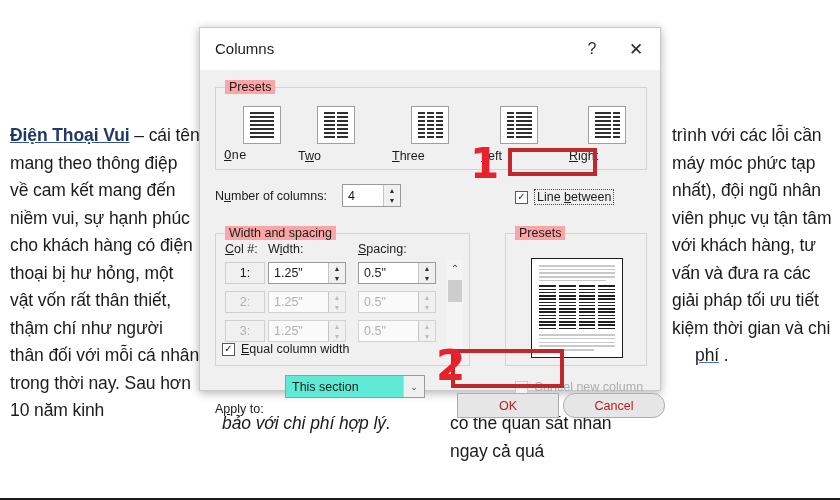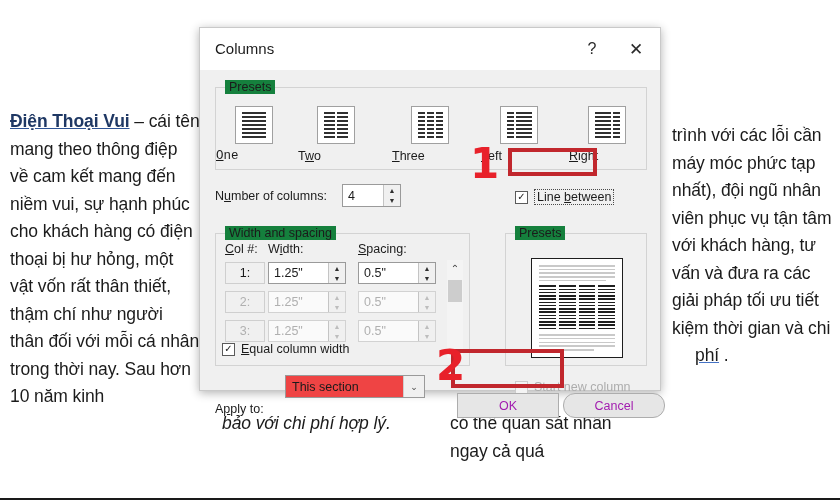--- a/index.html
+++ b/index.html
@@ -12,21 +12,21 @@
   }
 
   
   .doc-col {
     position:absolute;
     font-size:17.5px;
     line-height:27.5px;
     color:#1b1b1b;
     letter-spacing:-0.1px;
   }
-  #col-left  { left:10px;  top:108px; width:190px; }
+  #col-left  { left:10px;  top:122px; width:190px; }
   #col-right { left:672px; top:122px; width:168px; }
   #col-bot-left  { left:222px; top:410px; width:205px; font-style:italic; }
   #col-bot-right { left:450px; top:410px; width:200px; }
 
   .link-strong {
     color:#1f3864;
     font-weight:bold;
     text-decoration:underline;
     text-decoration-color:#2e5496;
   }
@@ -68,21 +68,21 @@
 
   .body { position:absolute; left:0; top:42px; right:0; bottom:0; }
 
   
   .group {
     position:absolute;
     border:1px solid #d3d3d3;
   }
   .group > .legend {
     position:absolute; top:-8px; left:9px;
-    background:#15803d; padding:0 4px;
+    background:#fca5a5; padding:0 4px;
     font-size:12.5px; color:#1b1b1b;
   }
 
   #grp-presets { left:15px; top:17px; width:432px; height:83px; }
   #grp-ws      { left:15px; top:163px; width:255px; height:133px; }
   #grp-prev    { left:305px; top:163px; width:142px; height:133px; }
 
   
   .preset {
     position:absolute; top:18px; width:76px;
@@ -168,36 +168,36 @@
   }
   .pv-line { height:1.5px; background:#c9c9c9; margin-bottom:2.2px; }
   #pv-cols { display:flex; gap:3px; margin:4px 0 5px 0; height:44px; }
   #pv-cols .pv-col { flex:1; display:flex; flex-direction:column; justify-content:space-between; }
   #pv-cols .pv-col i { display:block; height:1.5px; background:#1f1f1f; }
 
   
   #apply-label { left:15px; top:310px;margin-top:22px; }
   #apply-select {
     position:absolute; left:85px; top:305px; width:140px; height:23px;
-    background:#ef4444; border:1px solid #9a9a9a;
+    background:#5eead4; border:1px solid #9a9a9a;
     font-size:12.5px; color:#1b1b1b;
     display:flex; align-items:center; padding-left:6px;
   }
   #apply-select .caret {
     position:absolute; right:0; top:0; width:21px; height:100%;
     background:#f0f0f0; border-left:1px solid #cfcfcf;
     display:flex; align-items:center; justify-content:center;
     font-size:9px; color:#4a4a4a;
   }
 
   
   .dbtn {
     position:absolute; width:102px; height:25px;
     background:#e6e6e6; border:1px solid #adadad;
-    font-size:12.5px; color:#a21caf;
+    font-size:12.5px; color:#b91c1c;
     display:flex; align-items:center; justify-content:center;
   }
   #btn-ok     { left:257px; top:323px; }
   #btn-cancel { left:363px; top:323px;border-radius:12px; }
 
   
   .hl-box { position:absolute; border:4px solid #c1272d; }
   #hl-line-between { left:508px; top:148px; width:89px; height:28px; }
   #hl-ok           { left:451px; top:349px; width:113px; height:39px; }
 
@@ -234,21 +234,21 @@
     <div id="dlg-title">Columns</div>
     <div class="tb-btn" id="tb-help">?</div>
     <div class="tb-btn" id="tb-close">✕</div>
   </div>
 
   <div class="body">
 
     <div class="group" id="grp-presets">
       <div class="legend">Presets</div>
 
-      <div class="preset" style="left:0;font-family:Liberation Mono, monospace;">
+      <div class="preset" style="left:8px;font-family:Liberation Mono, monospace;">
         <div class="icon">
           <div class="pbar" style="width:24px;">
               <i></i>
               <i></i>
               <i></i>
               <i></i>
               <i></i>
               <i></i>
               <i></i>
             </div>
@@ -520,21 +520,21 @@
         <div class="pv-line" style="width:100%"></div>
         <div class="pv-line" style="width:100%"></div>
         <div class="pv-line" style="width:100%"></div>
         <div class="pv-line" style="width:100%"></div>
         <div class="pv-line" style="width:72%"></div>
       </div>
     </div>
 
     <div class="cb dim" style="left:315px; top:310px;">
       <div class="box"></div>
-      <div>Start new column</div>
+      <div>Cancel new column</div>
     </div>
 
     <div class="lbl" id="apply-label">A<u>p</u>ply to:</div>
     <div id="apply-select">
       <span>This section</span>
       <div class="caret">⌄</div>
     </div>
 
     <div class="dbtn" id="btn-ok">OK</div>
     <div class="dbtn" id="btn-cancel">Cancel</div>

